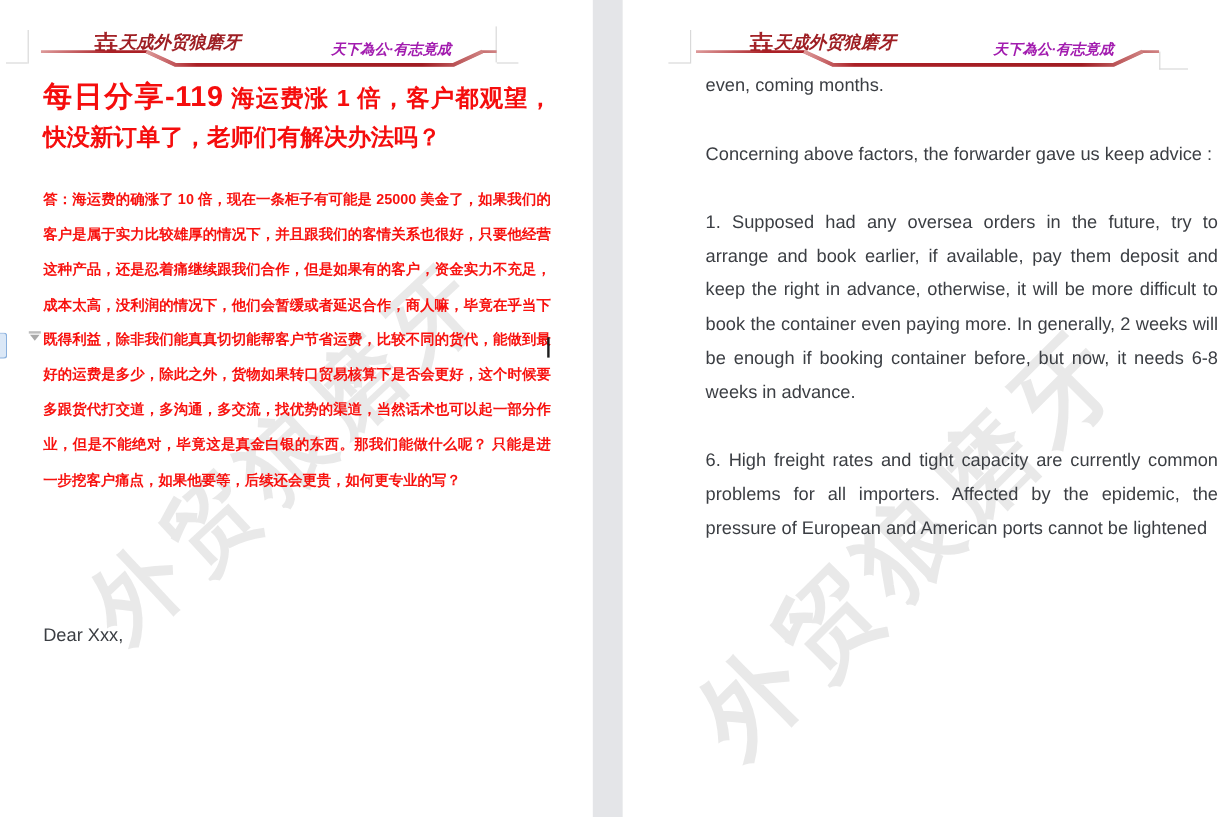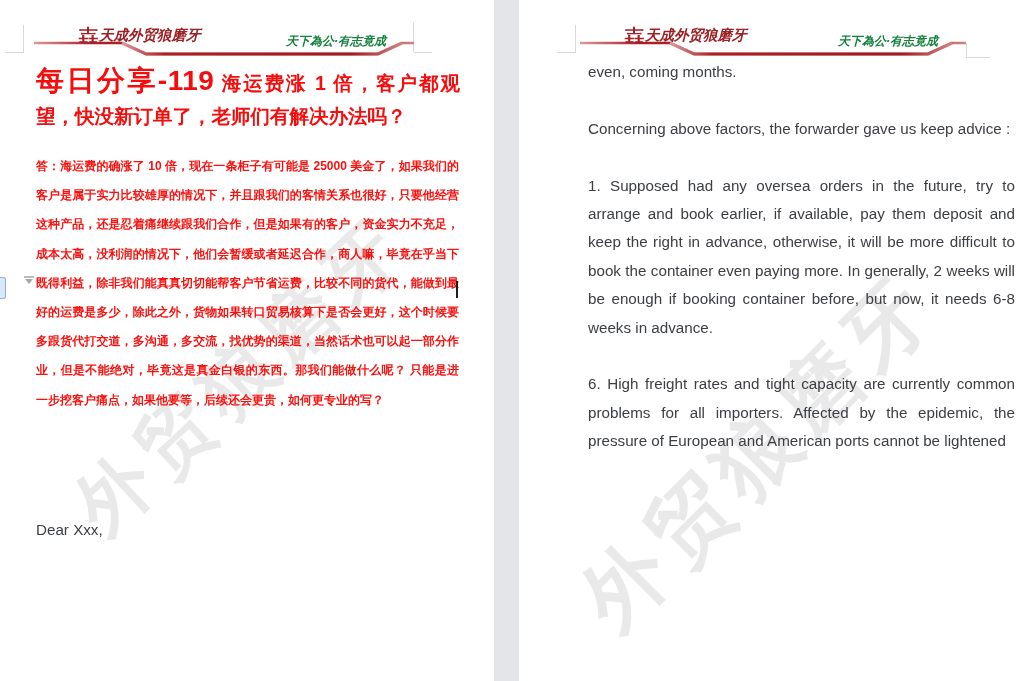--- a/index.html
+++ b/index.html
@@ -16,30 +16,30 @@
   .wm1{left:88px;top:470px;font-size:74px;transform:rotate(-43deg);transform-origin:left center;}
   .wm2{left:78px;top:560px;font-size:82px;transform:rotate(-45deg);transform-origin:left center;}
 
   
   .hdr{position:absolute;height:40px;z-index:3;}
   .hdr svg{position:absolute;left:0;top:0;}
   .brand{position:absolute;left:46px;top:4px;font-size:14.5px;font-weight:bold;font-style:italic;
          color:#9e1f24;white-space:nowrap;}
   .seal{display:inline-block;font-style:normal;font-size:17px;font-weight:bold;color:#a32227;
         transform:scaleX(1.15);margin-right:2px;vertical-align:-1px;}
-  .motto{position:absolute;right:28px;top:13px;font-size:12px;font-weight:bold;font-style:italic;
-         color:#15803d;white-space:nowrap;}
+  .motto{position:absolute;right:38px;top:13px;font-size:12px;font-weight:bold;font-style:italic;
+         color:#a21caf;white-space:nowrap;}
 
   
   .mk{position:absolute;background:#d9d9d9;z-index:2;}
 
   
   .p1-title{position:absolute;left:36px;top:64px;width:424px;z-index:2;
             color:#f50d0d;font-weight:bold;font-size:19.5px;line-height:33px;text-align:justify;}
-  .p1-title .big{font-size:28px;letter-spacing:0.5px;}
+  .p1-title .big{font-size:24px;letter-spacing:0.5px;}
   .p1-red{position:absolute;left:36px;top:152px;width:423px;z-index:2;
           color:#f8120f;font-weight:bold;font-size:12px;line-height:29.2px;text-align:justify;}
   .en{color:#3b3e43;font-size:15.2px;line-height:28.4px;text-align:justify;z-index:2;}
   .p1-dear{position:absolute;left:36px;top:516px;width:423px;}
   .p1-body{position:absolute;left:36px;top:553px;width:423px;}
 
   
   .p2-content{position:absolute;left:69px;top:58px;width:427px;z-index:2;}
   .p2-content p{margin:0 0 28.4px 0;}
   .p2-content p.nogap{margin-bottom:0;}

